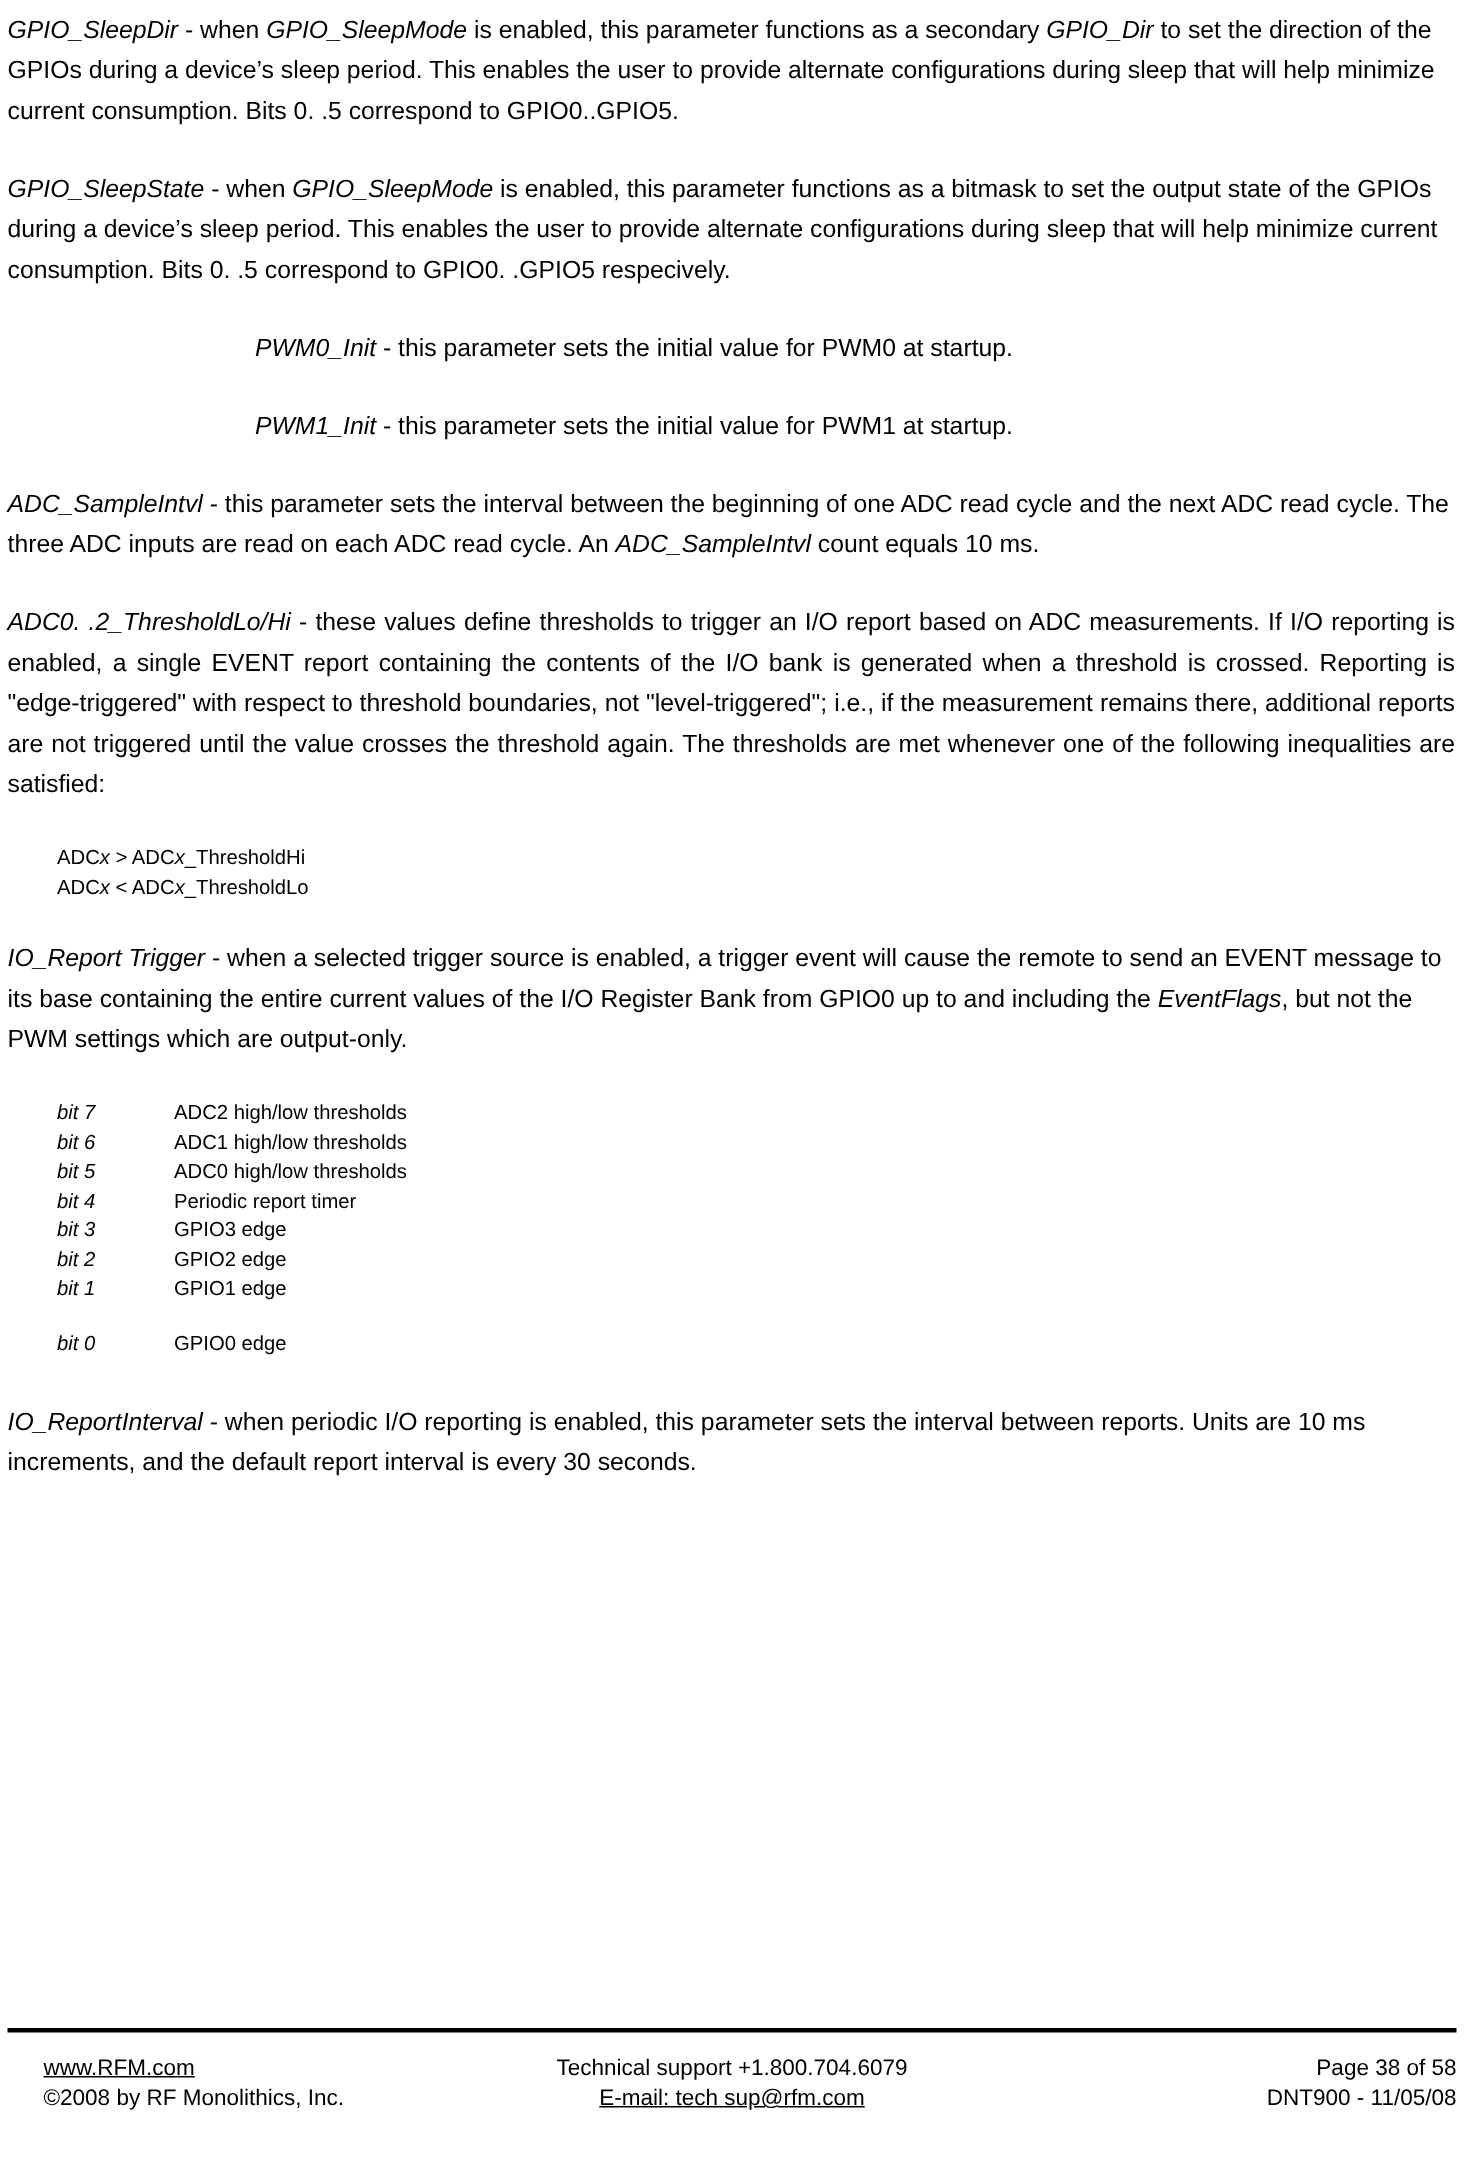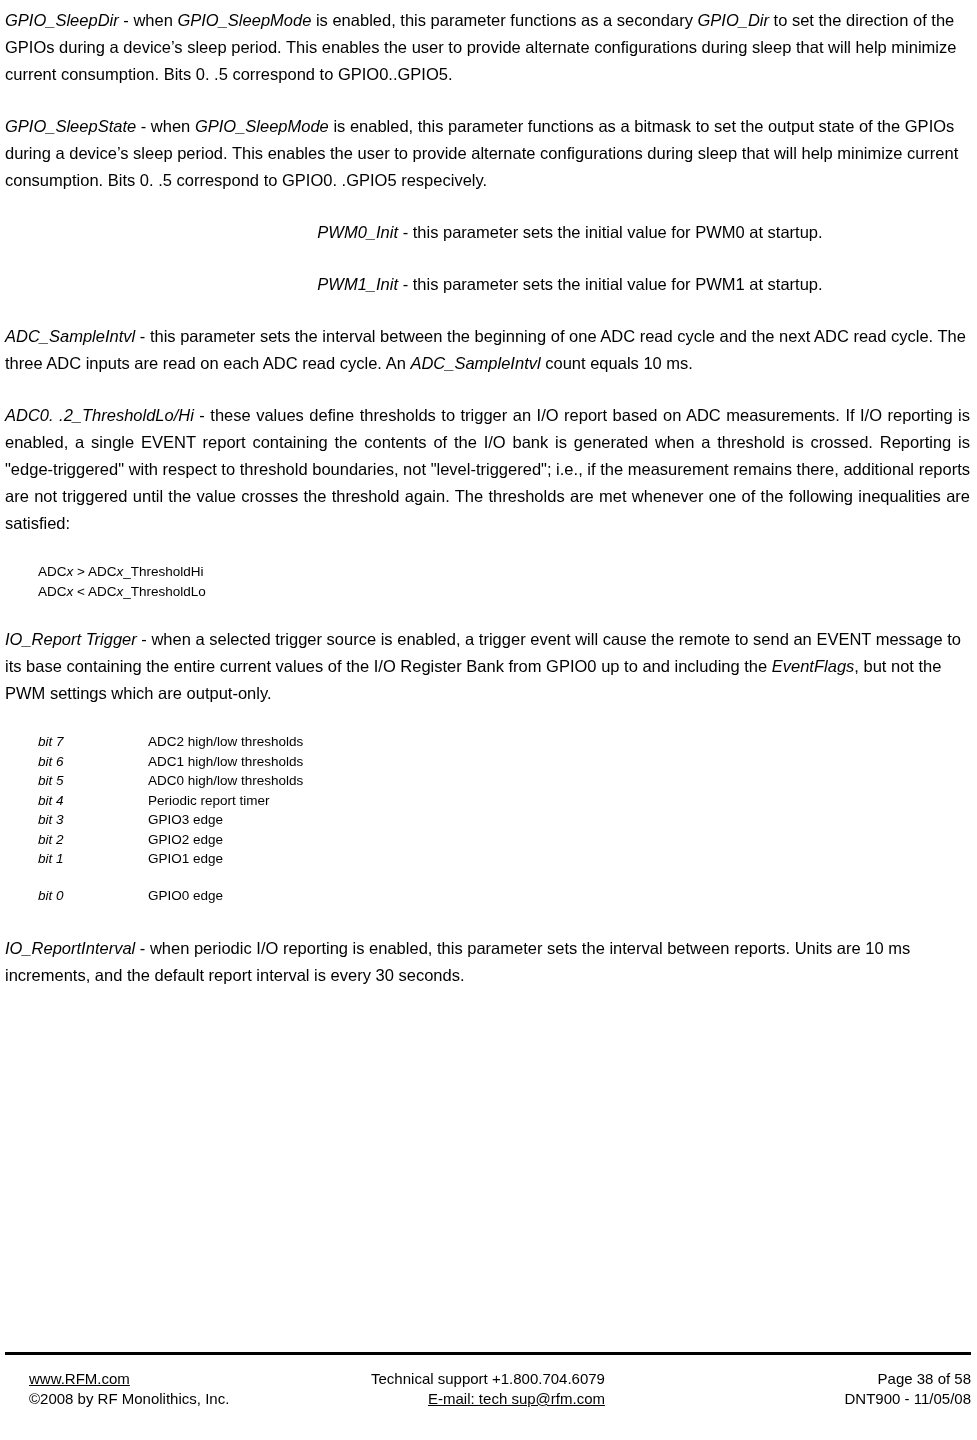--- a/index.html
+++ b/index.html
@@ -6,38 +6,38 @@
   html, body { background:#ffffff; }
   body {
     width:977px; height:1440px;
     position:relative; overflow:hidden;
     color:#000000;
     font-family:"Liberation Sans", "DejaVu Sans", sans-serif;
   }
   .content { padding:7px 7px 0 5px; }
   .para { font-size:16.5px; line-height:27px; margin:0 0 25px 0; }
   .para i { font-style:italic; }
-  .indent { margin-left:165px;text-align:center; }
+  .indent { margin-left:165px; }
   .justify { text-align:justify; }
   .gap-top { }
   .ineq-block { margin:0 0 24px 33px; font-size:13.5px; line-height:20px; }
   .ineq-block i { font-style:italic; }
   .bit-list { margin:0 0 30px 33px; font-size:13.5px; }
-  .bit-row { display:flex; line-height:19.5px;gap:32px; }
+  .bit-row { display:flex; line-height:19.5px; }
   .bit-row.last { margin-top:17px; }
   .bit-label { font-style:italic; width:78px; flex:0 0 auto; }
   .bit-desc { flex:1; }
   .footer { position:absolute; left:5px; right:6px; top:1352px; }
   .footer-rule { border-top:3px solid #000000; height:0; }
   .footer-cols {
     display:grid; grid-template-columns:1fr auto 1fr;
     margin-top:14px; font-size:15px; line-height:20px;
   }
   .fc-left { text-align:left;margin-left:24px; }
-  .fc-center { text-align:right; }
+  .fc-center { text-align:center; }
   .fc-right { text-align:right; }
   .flink { color:#000000; text-decoration:underline; cursor:pointer; display:inline-block; }
 </style>
 </head>
 <body>
 
 <div class="content">
 
   <p class="para"><i>GPIO_SleepDir</i><span> - when </span><i>GPIO_SleepMode</i><span> is enabled, this parameter functions as a secondary </span><i>GPIO_Dir</i><span> to set the direction of the GPIOs during a device’s sleep period. This enables the user to provide alternate configurations during sleep that will help minimize current consumption. Bits 0. .5 correspond to GPIO0..GPIO5.</span></p>
 

